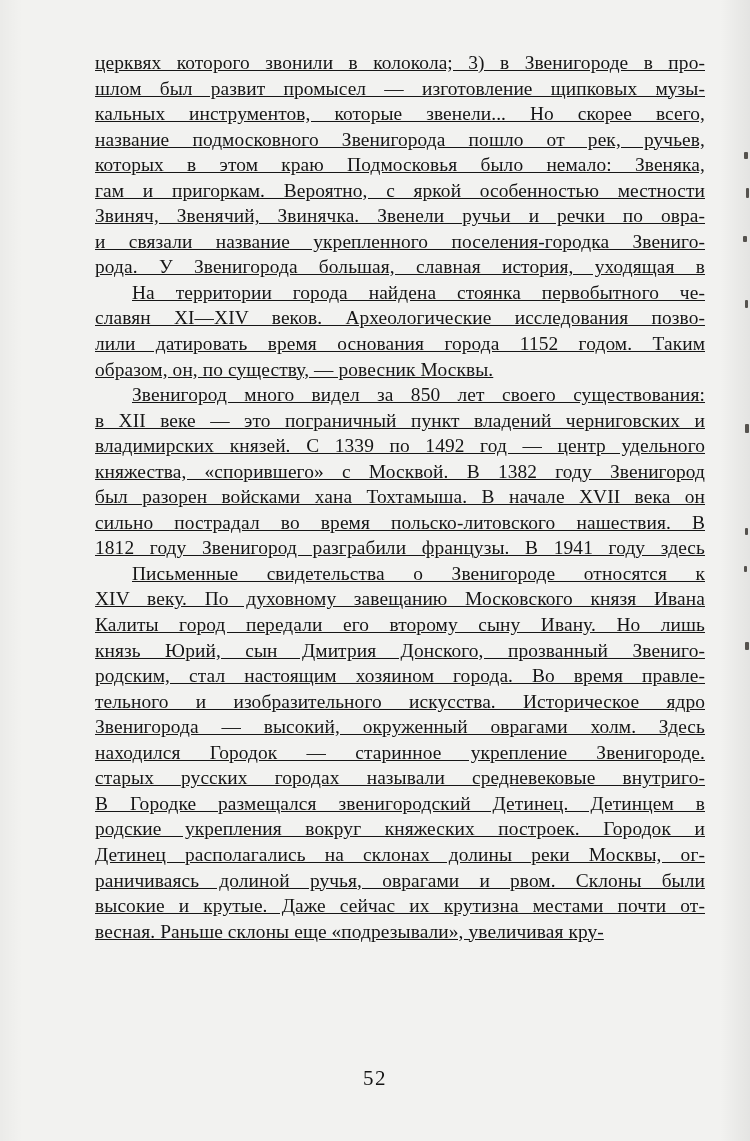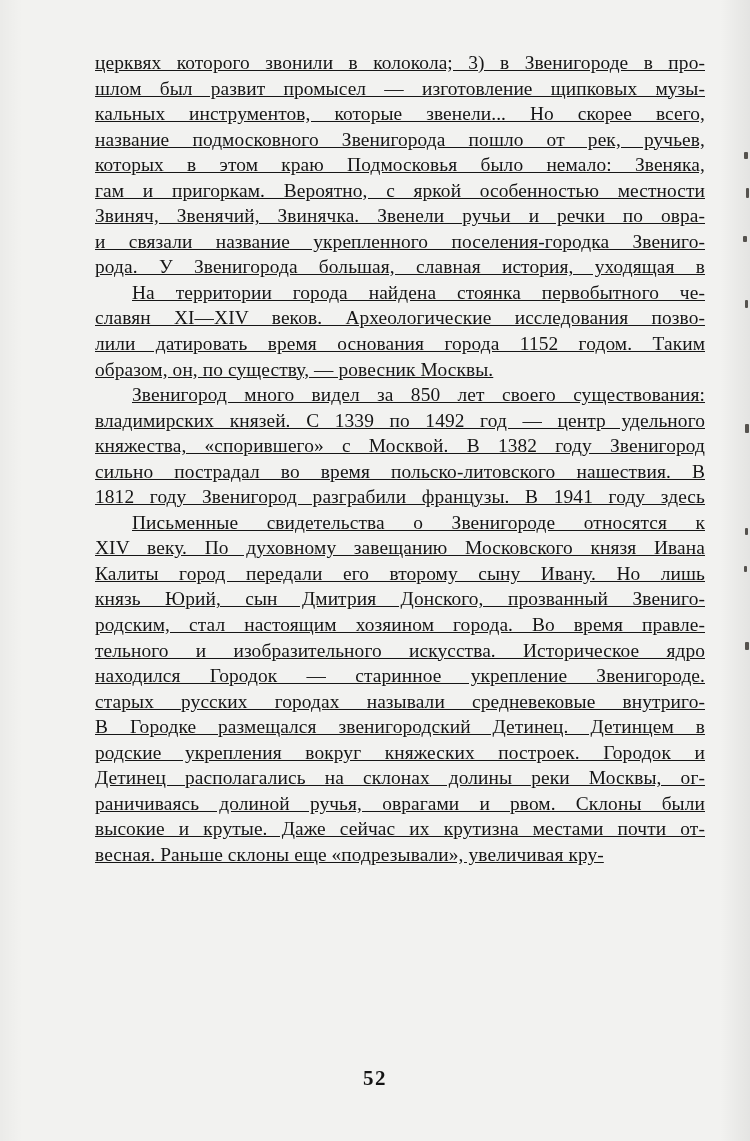--- a/index.html
+++ b/index.html
@@ -46,21 +46,21 @@
   .line.indent {
     text-indent: 37px;
   }
   .page-number {
     position: absolute;
     top: 1066px;
     left: 0;
     width: 750px;
     text-align: center;
     font-size: 21px;
-    font-weight: 700;
+    font-weight: 400;
     letter-spacing: 1.5px;
     color: #141414;
   }
   
   .scan-artifacts {
     position: absolute;
     top: 0;
     right: 0;
     width: 14px;
     height: 1141px;
@@ -97,32 +97,35 @@
         <div class="line">рода. У Звенигорода большая, славная история, уходящая в</div>
       </div>
       <div class="paragraph">
         <div class="line indent">На территории города найдена стоянка первобытного че-</div>
         <div class="line">славян XI—XIV веков. Археологические исследования позво-</div>
         <div class="line">лили датировать время основания города 1152 годом. Таким</div>
         <div class="line last">образом, он, по существу, — ровесник Москвы.</div>
       </div>
       <div class="paragraph">
         <div class="line indent">Звенигород много видел за 850 лет своего существования:</div>
+        <div class="line">в XII веке — это пограничный пункт владений черниговских и</div>
         <div class="line">владимирских князей. С 1339 по 1492 год — центр удельного</div>
         <div class="line">княжества, «спорившего» с Москвой. В 1382 году Звенигород</div>
+        <div class="line">был разорен войсками хана Тохтамыша. В начале XVII века он</div>
         <div class="line">сильно пострадал во время польско-литовского нашествия. В</div>
         <div class="line">1812 году Звенигород разграбили французы. В 1941 году здесь</div>
       </div>
       <div class="paragraph">
         <div class="line indent">Письменные свидетельства о Звенигороде относятся к</div>
         <div class="line">XIV веку. По духовному завещанию Московского князя Ивана</div>
         <div class="line">Калиты город передали его второму сыну Ивану. Но лишь</div>
         <div class="line">князь Юрий, сын Дмитрия Донского, прозванный Звениго-</div>
         <div class="line">родским, стал настоящим хозяином города. Во время правле-</div>
         <div class="line">тельного и изобразительного искусства. Историческое ядро</div>
+        <div class="line">Звенигорода — высокий, окруженный оврагами холм. Здесь</div>
         <div class="line">находился Городок — старинное укрепление Звенигороде.</div>
         <div class="line">старых русских городах называли средневековые внутриго-</div>
         <div class="line">В Городке размещался звенигородский Детинец. Детинцем в</div>
         <div class="line">родские укрепления вокруг княжеских построек. Городок и</div>
         <div class="line">Детинец располагались на склонах долины реки Москвы, ог-</div>
         <div class="line">раничиваясь долиной ручья, оврагами и рвом. Склоны были</div>
         <div class="line">высокие и крутые. Даже сейчас их крутизна местами почти от-</div>
         <div class="line last">весная. Раньше склоны еще «подрезывали», увеличивая кру-</div>
       </div>
     </div>

